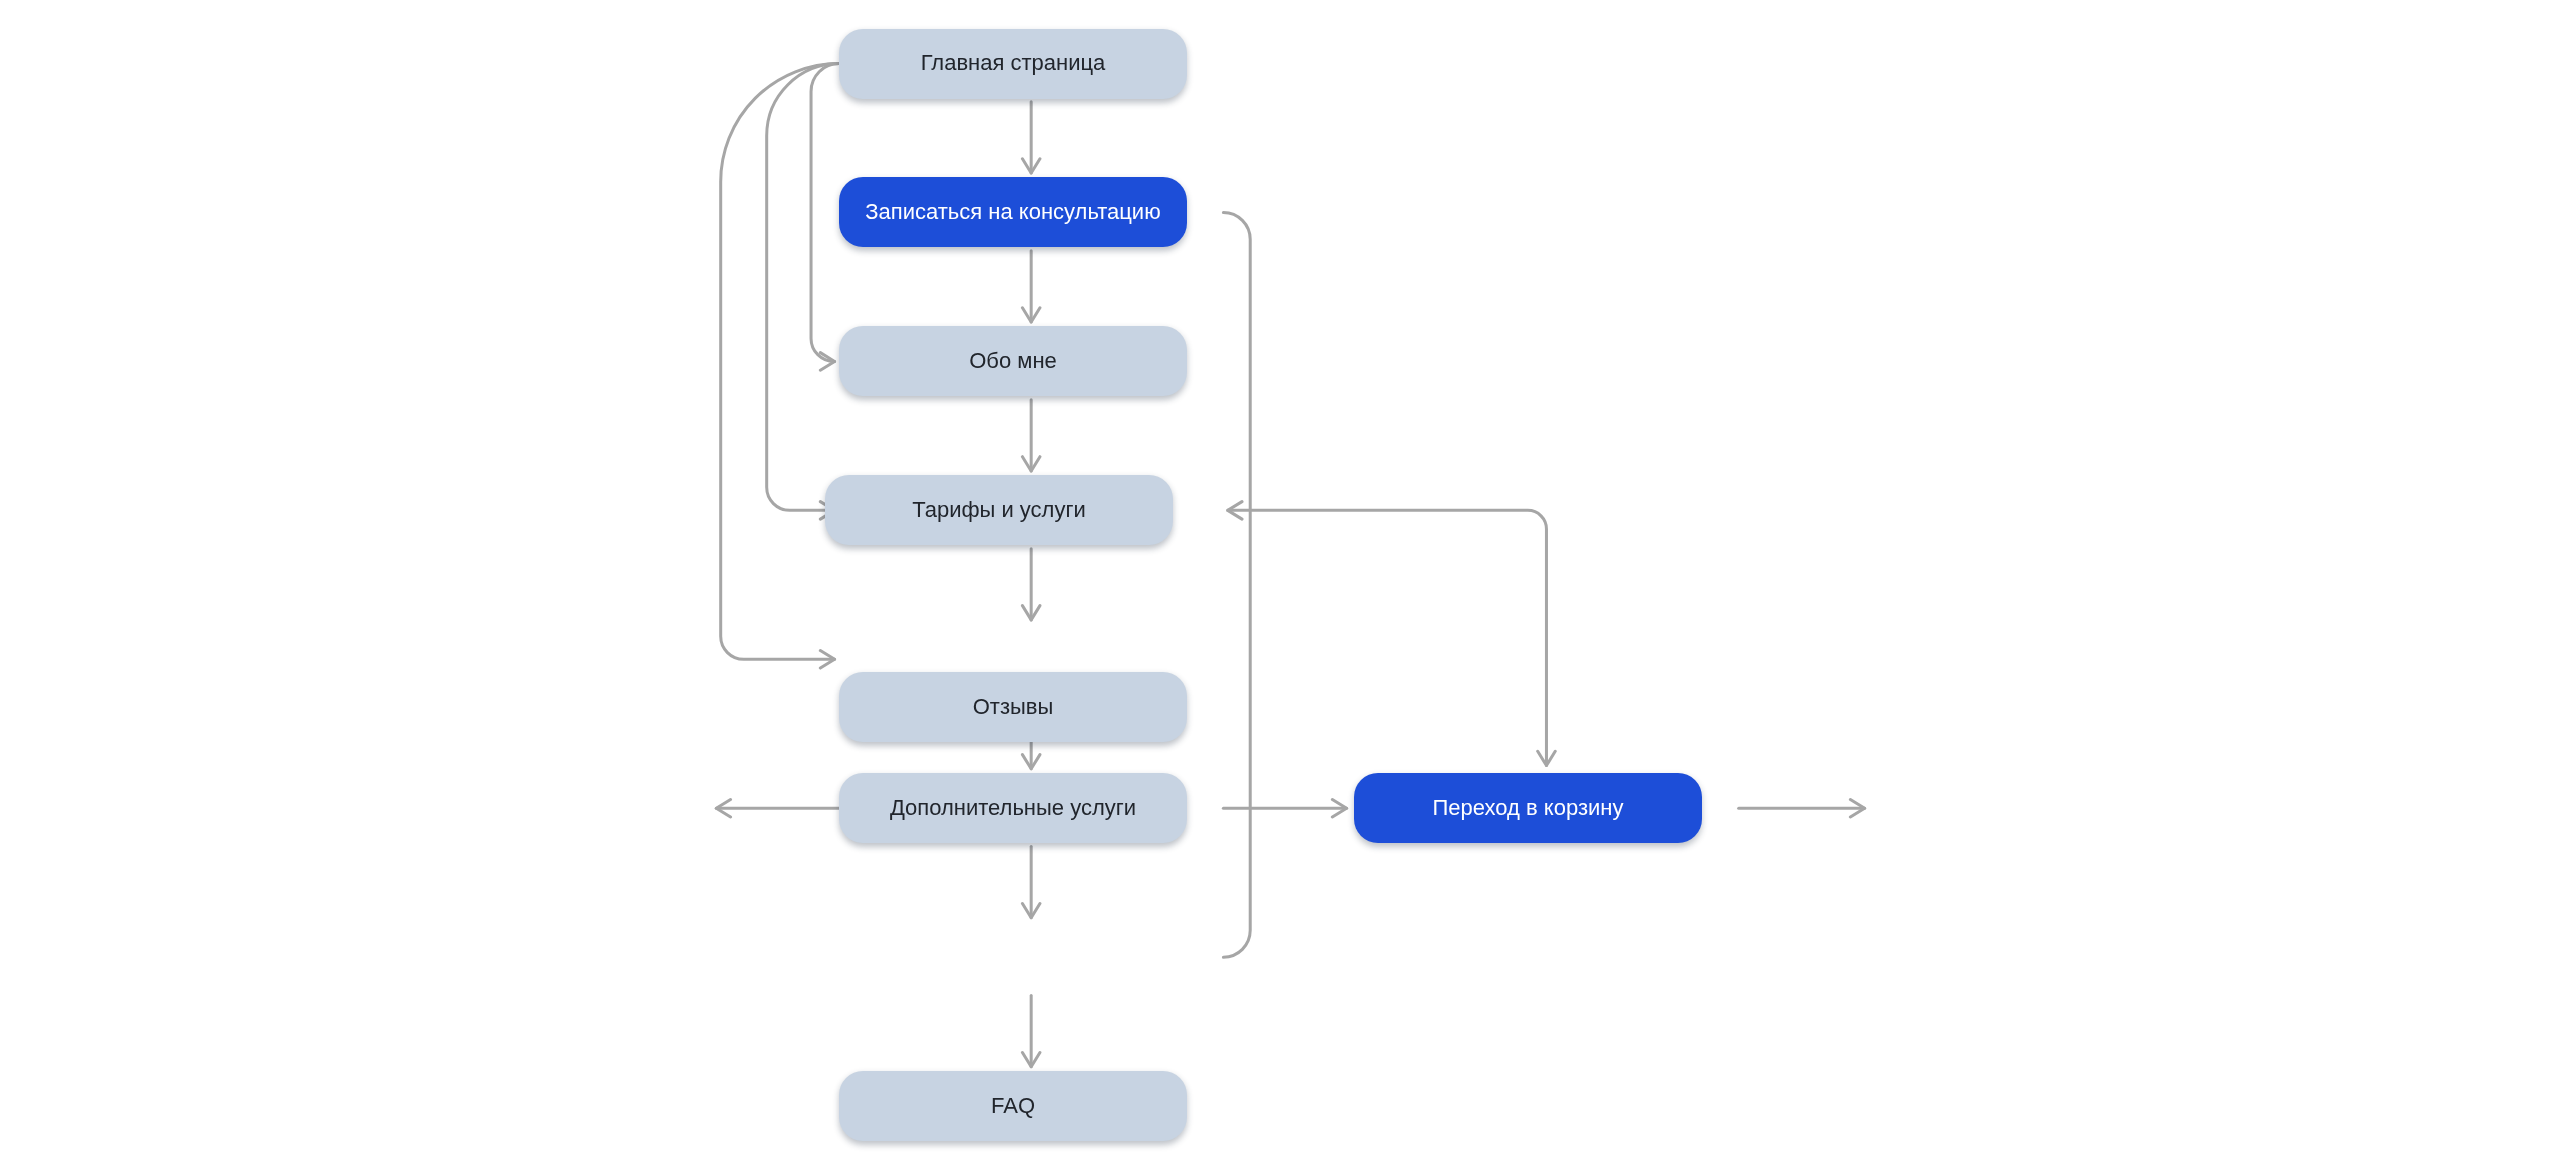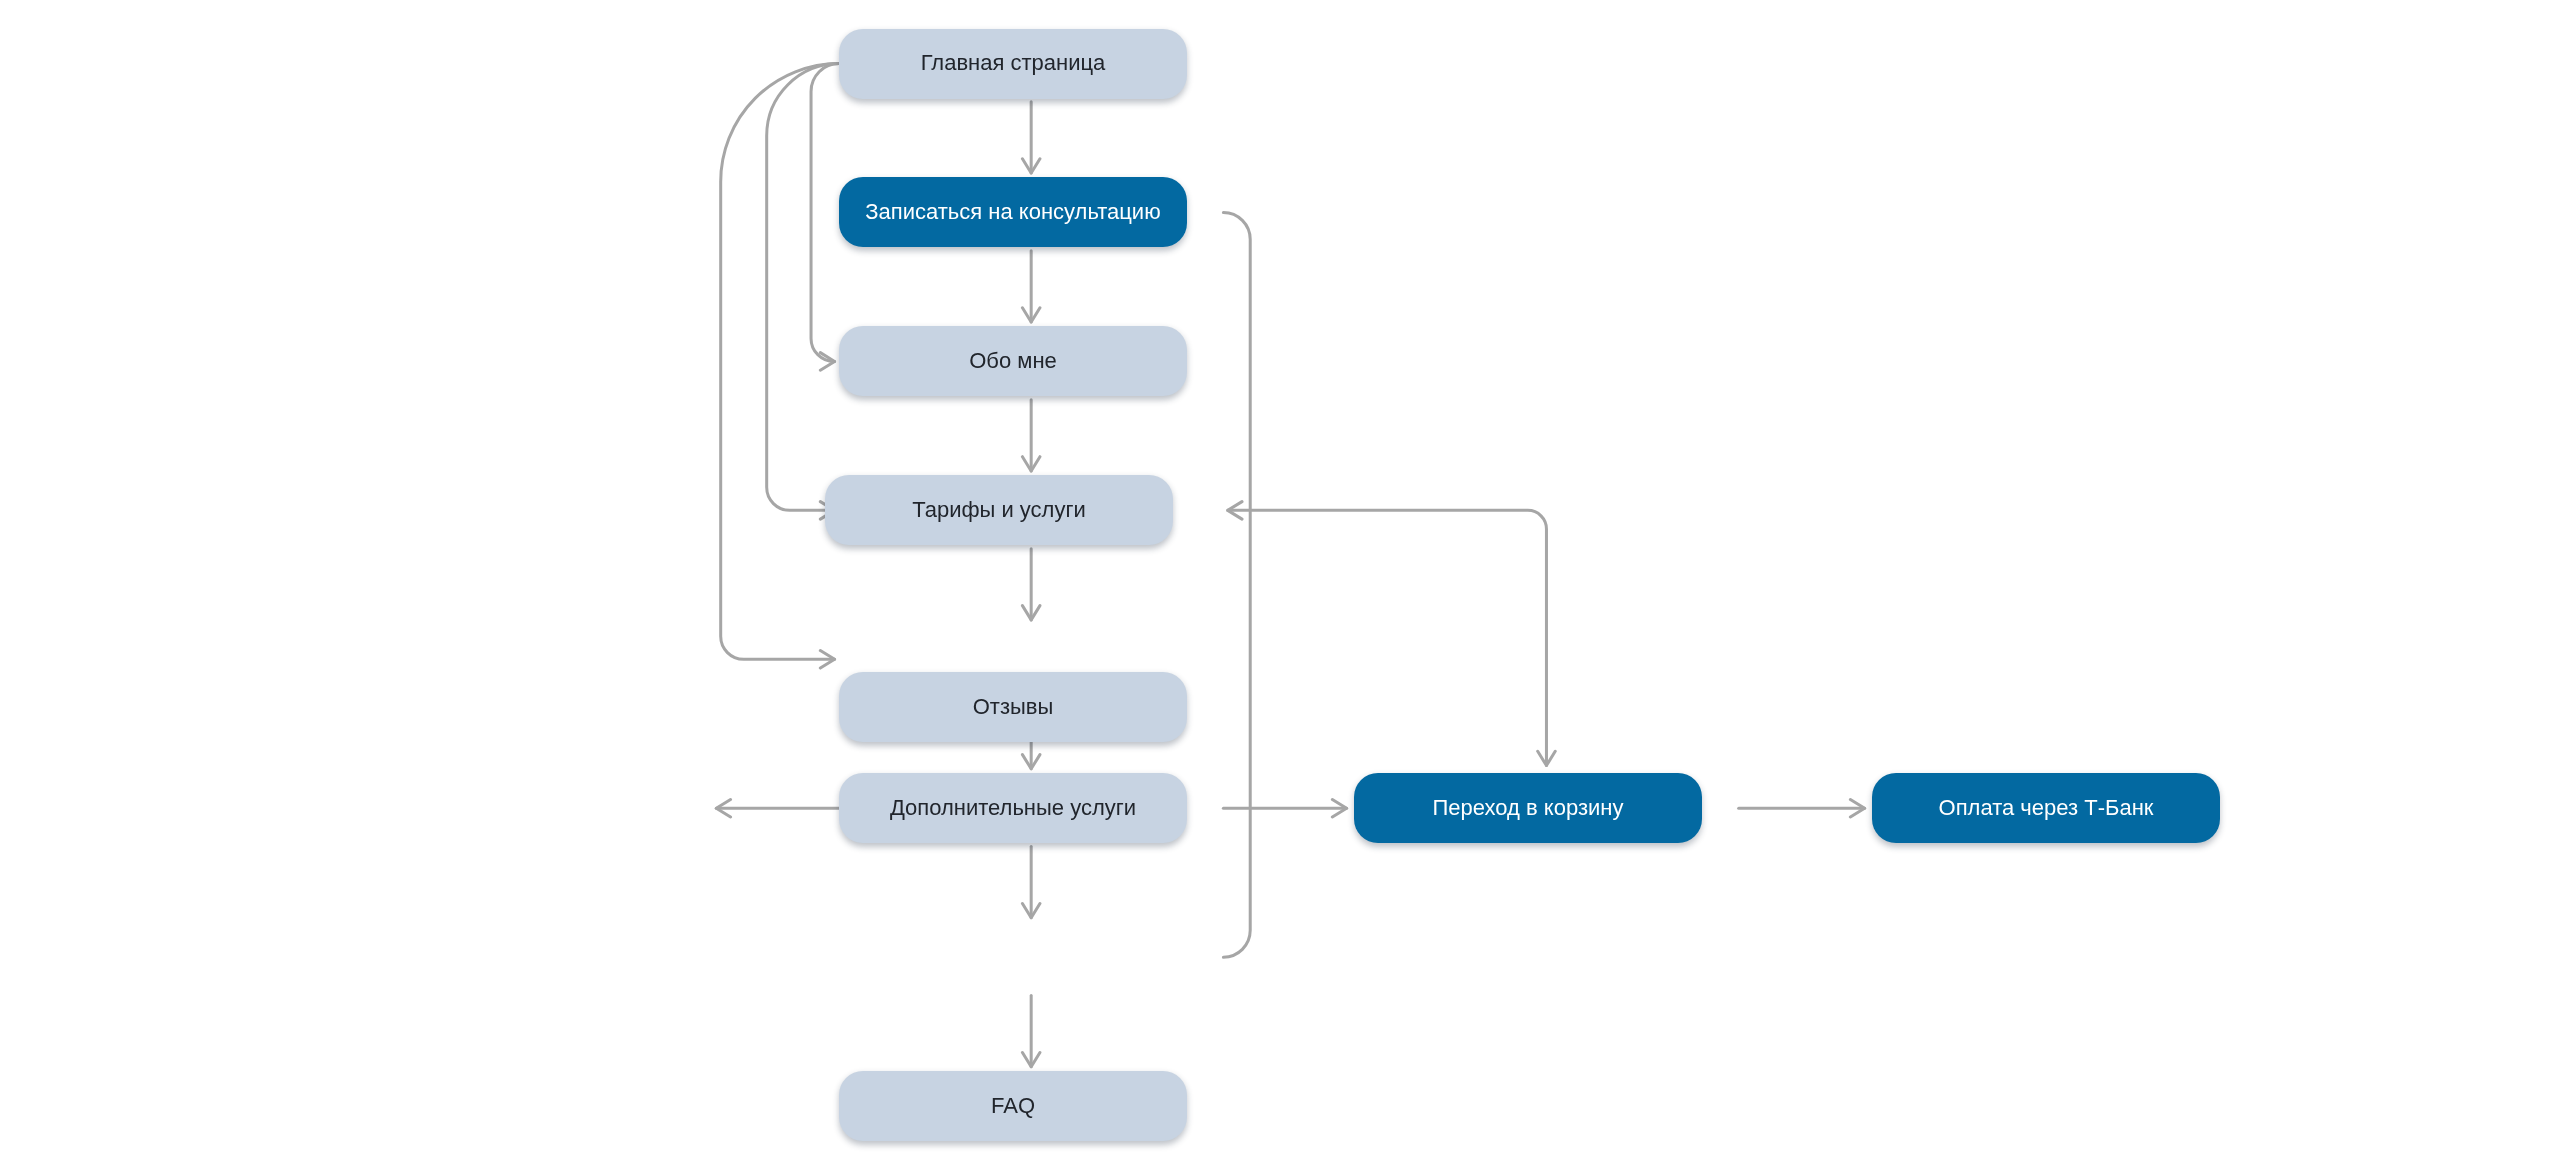--- a/index.html
+++ b/index.html
@@ -36,21 +36,21 @@
     line-height: 1.1;
     z-index: 2;
     box-shadow: 0 3.3px 6.6px rgba(25, 39, 61, 0.28);
     cursor: default;
   }
   .node.light {
     background: #c7d3e2;
     color: #21252c;
   }
   .node.dark {
-    background: #0369a1;
+    background: #1d4ed8;
     color: #ffffff;
   }
   
   #node-home     { left: 839px; top: 28.5px;   }
   #node-consult  { left: 839px; top: 177px;  }
   #node-about    { left: 839px; top: 326px;  }
   #node-tariffs  { left: 825px; top: 475px;  }
   #node-reviews  { left: 839px; top: 624px; margin-top: 48px; }
   #node-extras   { left: 839px; top: 773px; align-items: center; }
   #node-invite   { left: 839px; top: 922px; }
@@ -127,18 +127,15 @@
 
   <div class="node light" id="node-faq">
     <span>FAQ</span>
   </div>
 
 
   <div class="node dark" id="node-cart">
     <span>Переход в корзину</span>
   </div>
 
-  <div class="node dark" id="node-payment">
-    <span>Оплата через Т-Банк</span>
-  </div>
 
 </div>
 
 
 </body></html>

